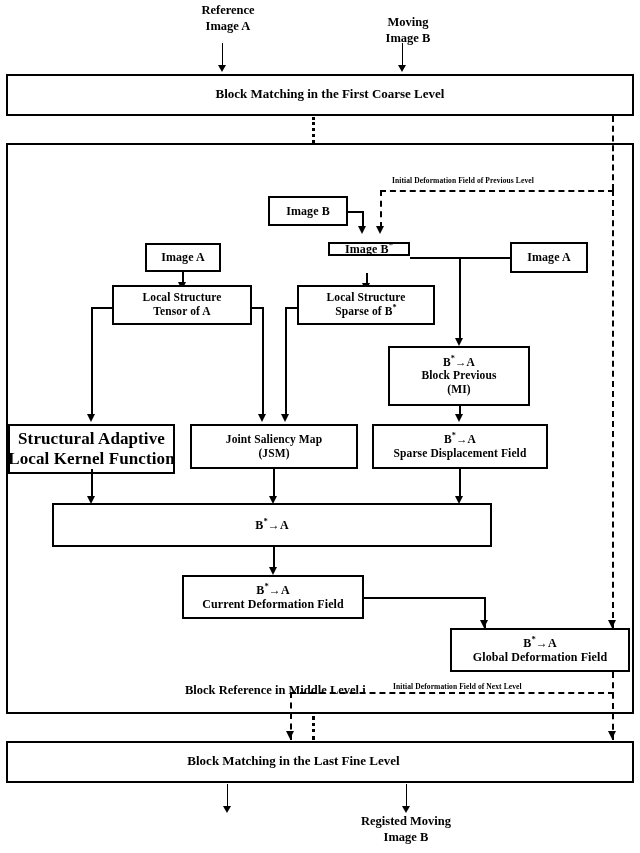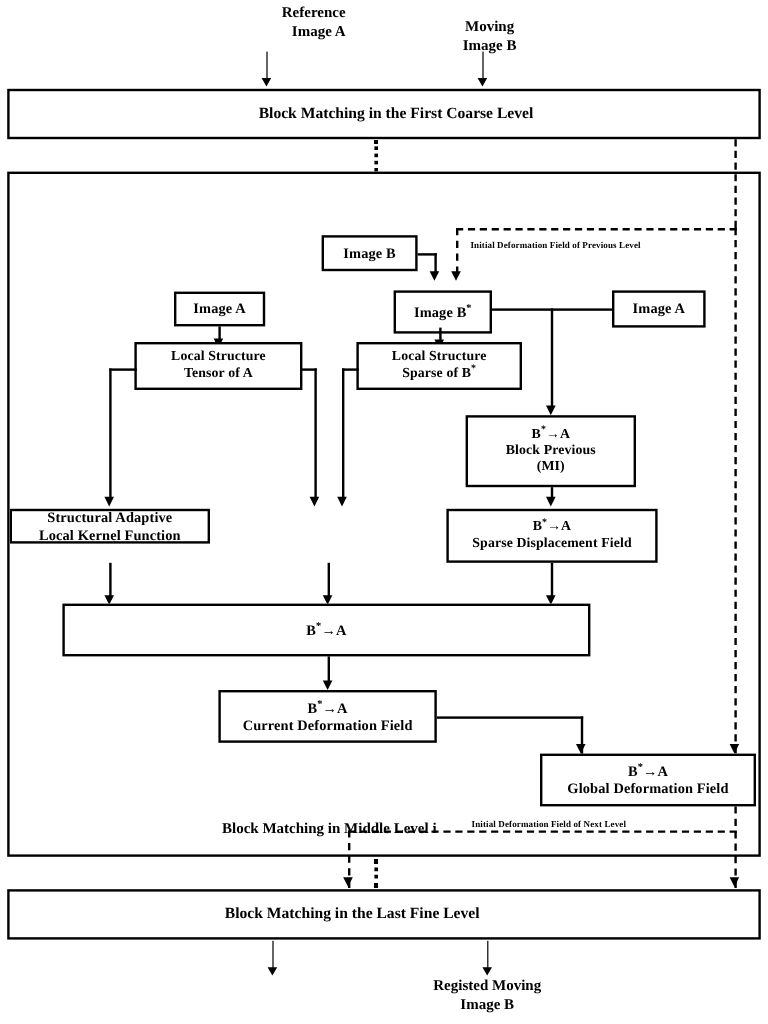--- a/index.html
+++ b/index.html
@@ -82,60 +82,60 @@
     font-size:0.72em;
     vertical-align:super;
     line-height:0;
   }
 </style>
 </head>
 <body>
 
 <div id="canvas">
 
-  <div class="plain-label" style="left:168px;top:2px;width:120px;font-size:12.5px;text-align:right;">
+  <div class="plain-label" style="left:168px;top:2px;width:120px;font-size:12.5px;">
     <span class="ln">Reference</span><br>
     <span class="ln">Image A</span>
   </div>
   <div class="plain-label" style="left:348px;top:14px;width:120px;font-size:12.5px;">
     <span class="ln">Moving</span><br>
     <span class="ln">Image B</span>
   </div>
 
   <div class="vline-thin" style="left:222px;top:43px;height:24px;"></div>
   <div class="arrow-down-sm" style="left:218px;top:65px;"></div>
   <div class="vline-thin" style="left:402px;top:43px;height:24px;"></div>
   <div class="arrow-down-sm" style="left:398px;top:65px;"></div>
 
   <div class="band" style="left:6px;top:74px;width:628px;height:42px;"></div>
   <div class="band-label" style="left:6px;top:86px;width:628px;font-size:13px;margin-left:10px;">Block Matching in the First Coarse Level</div>
 
   <div class="vdot" style="left:312px;top:117px;height:26px;"></div>
 
   <div class="band" style="left:6px;top:143px;width:628px;height:571px;"></div>
 
-  <div class="band-label" style="left:185px;top:683px;width:230px;font-size:12.5px;text-align:left;">Block Matching in Middle Level i</div>
+  <div class="band-label" style="left:185px;top:683px;width:230px;font-size:12.5px;text-align:left;">Block Reference in Middle Level i</div>
 
   <div class="vdash" style="left:612px;top:116px;height:74px;"></div>
   <div class="vdash" style="left:612px;top:190px;height:438px;"></div>
 
   <div class="hdash" style="left:380px;top:190px;width:234px;"></div>
   <div class="vdash" style="left:380px;top:190px;height:38px;"></div>
   <div class="arrow-down" style="left:375.5px;top:226px;"></div>
-  <div class="tiny-label" style="left:392px;top:176px;margin-top:24px;">Initial Deformation Field of Previous Level</div>
+  <div class="tiny-label" style="left:392px;top:176px;">Initial Deformation Field of Previous Level</div>
 
   <div class="box" style="left:268px;top:196px;width:80px;height:30px;font-size:12px;">
     <span class="ln">Image B</span>
   </div>
 
   <div class="hline" style="left:348px;top:211px;width:16px;"></div>
   <div class="vline" style="left:362px;top:211px;height:17px;"></div>
   <div class="arrow-down" style="left:357.5px;top:226px;"></div>
 
-  <div class="box" style="left:328px;top:242px;width:82px;height:36px;font-size:12px;">
+  <div class="box" style="left:328px;top:242px;width:82px;height:14px;font-size:12px;">
     <span class="ln"><span>Image B</span><span class="sup">*</span></span>
   </div>
 
   <div class="box" style="left:145px;top:243px;width:76px;height:29px;font-size:12px;">
     <span class="ln">Image A</span>
   </div>
   <div class="vline" style="left:182px;top:272px;height:12px;"></div>
   <div class="arrow-down" style="left:177.5px;top:282px;"></div>
 
   <div class="box" style="left:510px;top:242px;width:78px;height:31px;font-size:12px;">
@@ -172,25 +172,29 @@
   <div class="arrow-down" style="left:280.5px;top:414px;"></div>
 
   <div class="box" style="left:388px;top:346px;width:142px;height:60px;font-size:11.5px;">
     <span class="ln"><span>B</span><span class="sup">*</span><span>→A</span></span>
     <span class="ln">Block Previous</span>
     <span class="ln">(MI)</span>
   </div>
   <div class="vline" style="left:459px;top:406px;height:12px;"></div>
   <div class="arrow-down" style="left:454.5px;top:414px;"></div>
 
-  <div class="box" style="left:8px;top:424px;width:167px;height:29px;font-size:12px;">
+  <div class="box" style="left:8px;top:424px;width:167px;height:50px;font-size:17px;">
     <span class="ln">Structural Adaptive</span>
     <span class="ln">Local Kernel Function</span>
   </div>
 
+  <div class="box" style="left:190px;top:424px;width:168px;height:45px;font-size:11.5px;">
+    <span class="ln">Joint Saliency Map</span>
+    <span class="ln">(JSM)</span>
+  </div>
 
   <div class="box" style="left:372px;top:424px;width:176px;height:45px;font-size:11.5px;">
     <span class="ln"><span>B</span><span class="sup">*</span><span>→A</span></span>
     <span class="ln">Sparse Displacement Field</span>
   </div>
 
   <div class="vline" style="left:91px;top:469px;height:30px;"></div>
   <div class="arrow-down" style="left:86.5px;top:496px;"></div>
 
   <div class="vline" style="left:273px;top:469px;height:30px;"></div>

